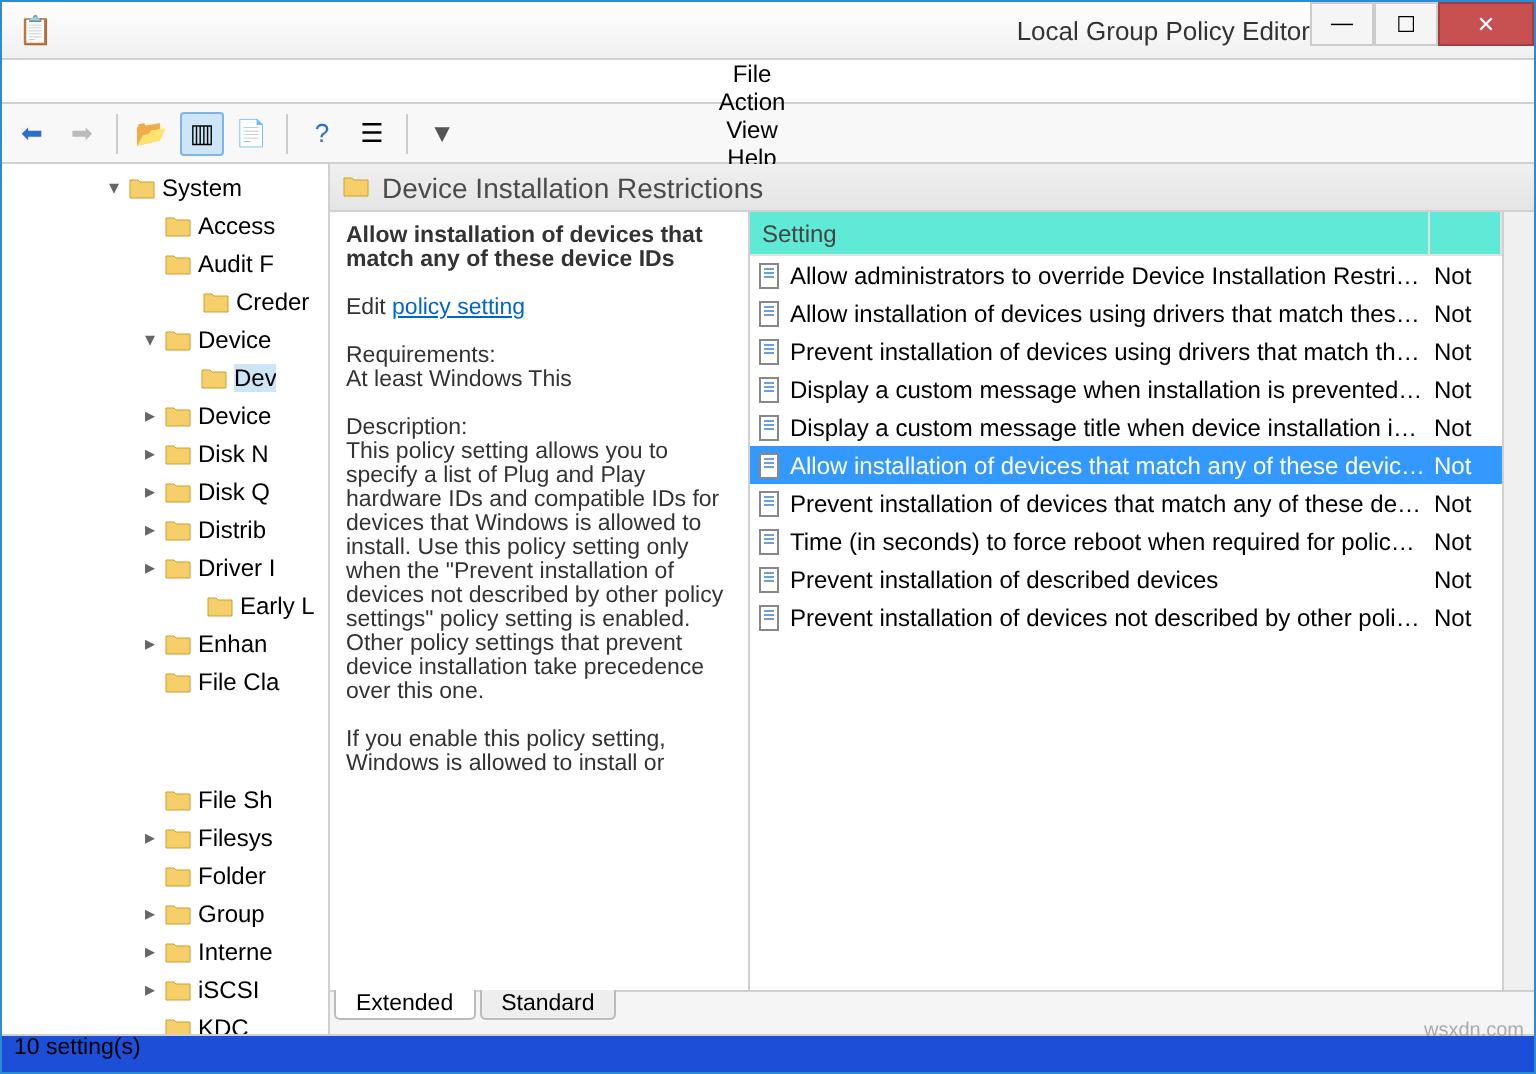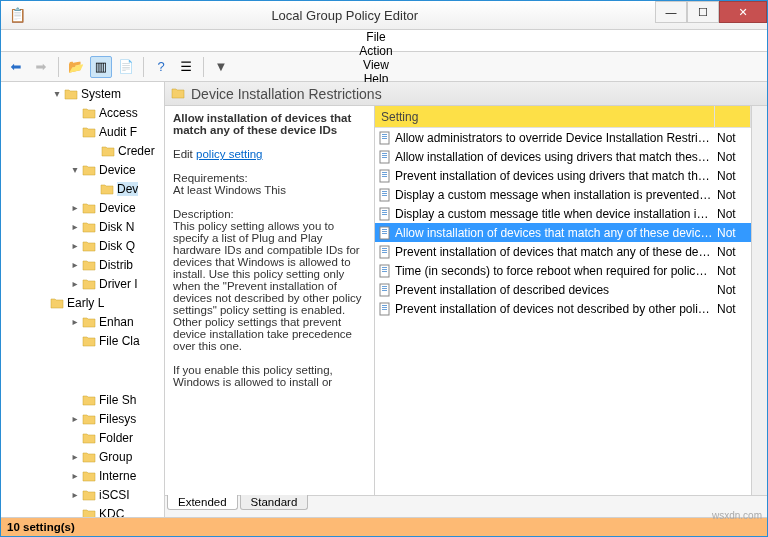--- a/index.html
+++ b/index.html
@@ -1,19 +1,19 @@
 <!DOCTYPE html>
 <html><head>
 <meta charset="utf-8">
 <style>
 * { box-sizing: border-box; margin: 0; padding: 0; font-family: "Segoe UI", Tahoma, sans-serif; }
 body { width: 768px; height: 537px; overflow: hidden; background: #fff; border: 1px solid #2a8dd4; }
 .titlebar { height: 29px; background: linear-gradient(#fff, #f0f0f0); display: flex; align-items: center; border-bottom: 1px solid #d0d0d0; position: relative; }
 .titlebar-icon { margin: 0 8px; font-size: 14px; }
-.titlebar-title { flex: 1; text-align: center; font-size: 13px; color: #333; }
+.titlebar-title { flex: 1; text-align: right; font-size: 13px; color: #333; }
 .win-controls { display: flex; height: 100%; }
 .win-btn { width: 32px; height: 22px; display: flex; align-items: center; justify-content: center; font-size: 11px; border: 1px solid #ccc; background: #f5f5f5; margin-top: 0; }
 .win-close { background: #c75050; color: #fff; border-color: #a04040; width: 48px; }
 .menubar { height: 22px; display: flex; align-items: center; padding: 0 8px; border-bottom: 1px solid #d0d0d0; font-size: 12px; flex-direction: column; }
 .menubar span { margin-right: 16px; cursor: default; }
 .toolbar { height: 30px; display: flex; align-items: center; padding: 0 4px; border-bottom: 1px solid #d0d0d0; gap: 3px; background: #f8f8f8; }
 .toolbar-sep { width: 1px; height: 20px; background: #ccc; margin: 0 3px; }
 .tb-btn { width: 22px; height: 22px; display: flex; align-items: center; justify-content: center; font-size: 13px; cursor: pointer; border-radius: 2px; }
 .tb-btn.active { background: #cde6f7; border: 1px solid #7eb4ea; }
 .content { display: flex; height: calc(100% - 100px); }
@@ -26,35 +26,35 @@
 .tree-item.selected .lbl { background: #cde6f7; }
 .folder-svg { fill: #f6cf6a; stroke: #c9a22f; stroke-width: 0.5; }
 .right-pane { flex: 1; display: flex; flex-direction: column; overflow: hidden; }
 .heading-row { height: 24px; display: flex; align-items: center; background: linear-gradient(#f0f0f0,#e4e4e4); border-bottom: 1px solid #d0d0d0; padding-left: 6px; font-size: 14px; color: #4b4b4b; }
 .heading-row .fico { margin-right: 6px; }
 .detail-row { flex: 1; display: flex; overflow: hidden; }
 .desc-pane { width: 210px; border-right: 1px solid #d0d0d0; padding: 6px 8px; font-size: 11.5px; color: #333; overflow: hidden; }
 .desc-pane b { font-weight: 600; }
 .desc-pane a { color: #0066cc; text-decoration: underline; }
 .list-pane { flex: 1; display: flex; flex-direction: column; overflow: hidden; font-size: 12px; }
-.list-header { height: 22px; display: flex; align-items: center; border-bottom: 1px solid #e0e0e0; background: #fde047; }
+.list-header { height: 22px; display: flex; align-items: center; border-bottom: 1px solid #e0e0e0; background: #5eead4; }
 .list-header div { padding: 0 6px; border-right: 1px solid #e0e0e0; height: 100%; display: flex; align-items: center; color: #444; }
 .col-setting { flex: 1; }
 .col-state { width: 36px; }
 .list-body { overflow: hidden; }
 .list-row { height: 19px; display: flex; align-items: center; white-space: nowrap; cursor: default; }
 .list-row.selected { background: #3399ff; color: #fff; }
 .list-row .ico { width: 20px; display: flex; justify-content: center; }
 .list-row .txt { flex: 1; overflow: hidden; text-overflow: ellipsis; padding-right: 4px; }
 .list-row .state { width: 34px; overflow: hidden; }
 .scroll-stub { width: 16px; background: #f0f0f0; border-left: 1px solid #d0d0d0; }
 .tabs { height: 22px; display: flex; align-items: flex-start; border-top: 1px solid #d0d0d0; padding-left: 2px; font-size: 11.5px; background: #f5f5f5; }
 .tab { padding: 1px 10px; border: 1px solid #bbb; border-top: none; background: #fff; border-radius: 0 0 3px 3px; margin-right: 2px; position: relative; top: -1px; }
 .tab.inactive { background: #eee; }
-.statusbar { height: 19px; border-top: 1px solid #d0d0d0; font-size: 11.5px; display: flex; align-items: center; padding: 0 6px; background: #fdba74; font-weight: bold; }
+.statusbar { height: 19px; border-top: 1px solid #d0d0d0; font-size: 11.5px; display: flex; align-items: flex-start; padding: 0 6px; background: #1d4ed8; }
 .watermark { position: absolute; right: 6px; bottom: 16px; font-size: 10px; color: #aaa; }
 svg.folder { width: 14px; height: 12px; }
 svg.policy { width: 14px; height: 14px; }
 </style>
 </head>
 <body>
 
 <div class="titlebar">
   <span class="titlebar-icon">📋</span>
   <span class="titlebar-title">Local Group Policy Editor</span>
@@ -182,21 +182,21 @@
         </div>
         <div class="tree-item" style="padding-left: 68px;">
           <span class="exp">▸</span>
           <span class="fico">
             <svg class="folder" viewBox="0 0 14 12">
               <path class="folder-svg" d="M1 2h4l1 1h7v8H1z"></path>
             </svg>
           </span>
           <span class="lbl">Driver I</span>
         </div>
-        <div class="tree-item" style="padding-left: 36px;">
+        <div class="tree-item" style="padding-left: 89px;">
           <span class="exp"></span>
           <span class="fico">
             <svg class="folder" viewBox="0 0 14 12">
               <path class="folder-svg" d="M1 2h4l1 1h7v8H1z"></path>
             </svg>
           </span>
           <span class="lbl">Early L</span>
         </div>
         <div class="tree-item" style="padding-left: 68px;">
           <span class="exp">▸</span>

